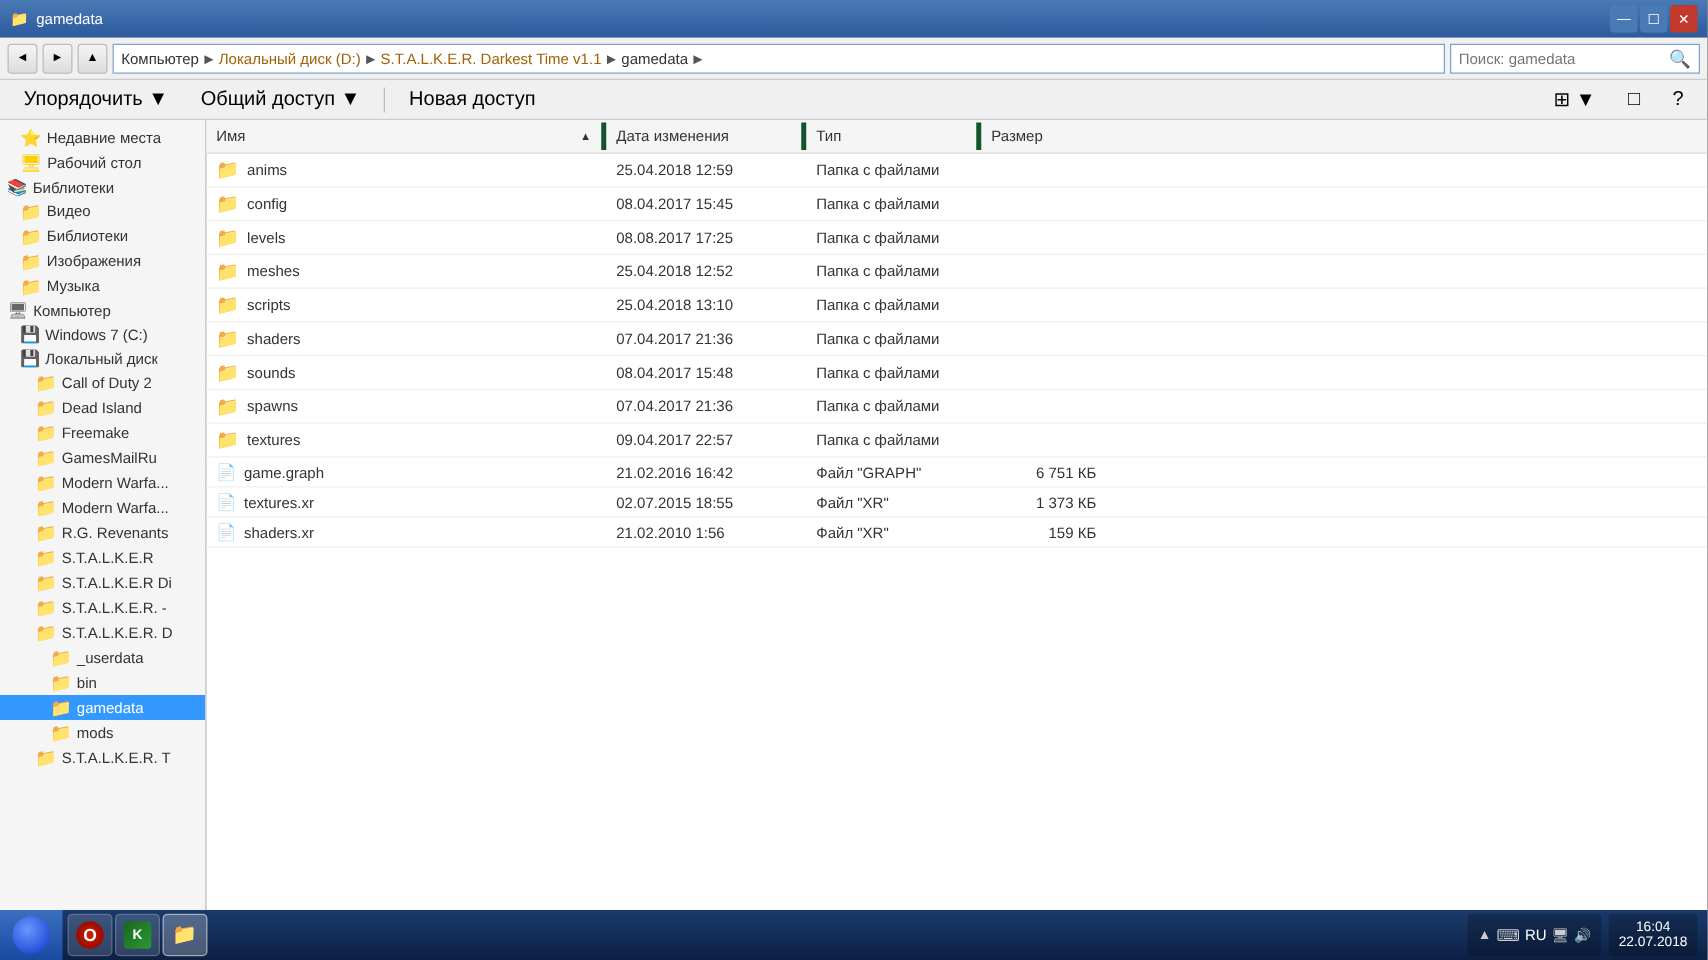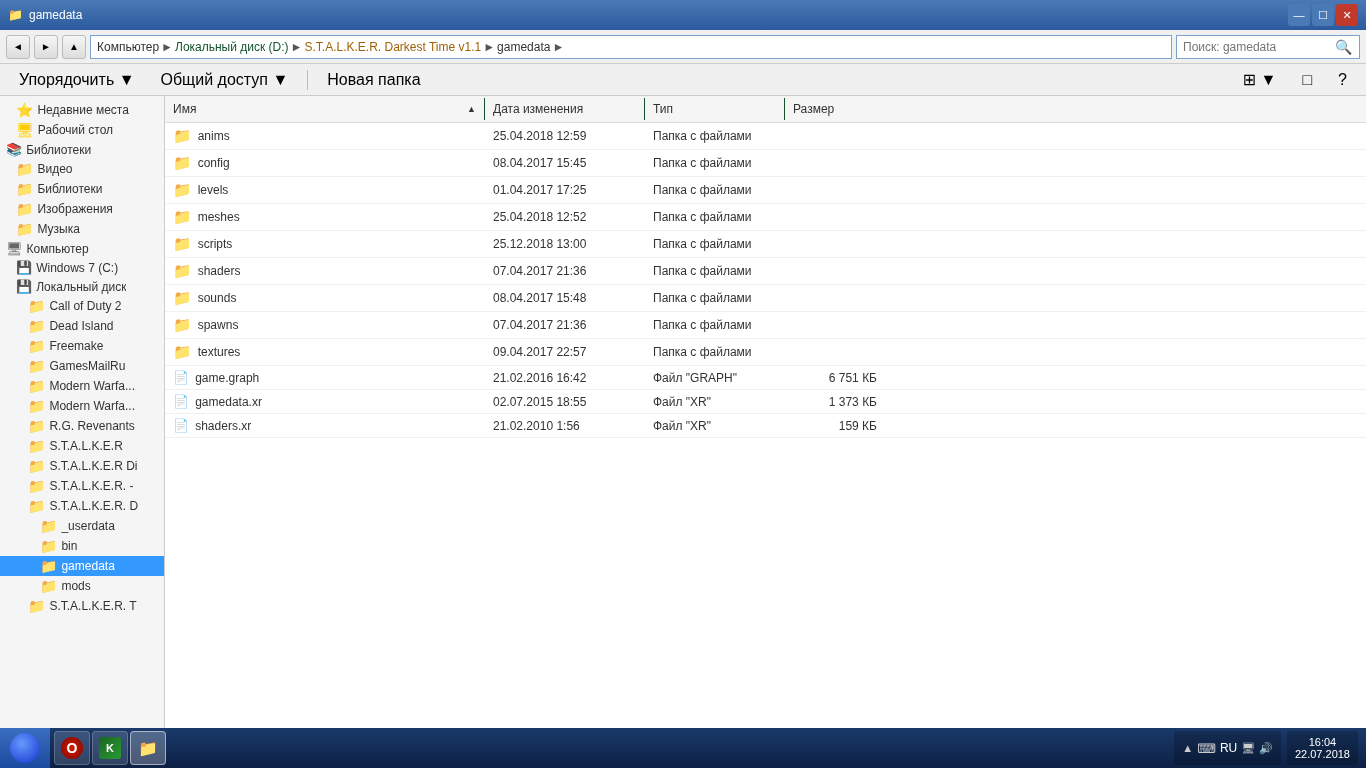--- a/index.html
+++ b/index.html
@@ -39,21 +39,21 @@
     .nav-btn {
       width: 24px; height: 24px; border: 1px solid #bbb; background: linear-gradient(to bottom, #f5f5f5, #ddd);
       cursor: pointer; border-radius: 3px; display: flex; align-items: center; justify-content: center; font-size: 10px;
     }
     .address-path {
       flex: 1; height: 24px; border: 1px solid #7da2ce; background: white;
       display: flex; align-items: center; padding: 0 6px; font-size: 12px;
       color: #333;
     }
     .search-box {
-      width: 184px; height: 24px; border: 1px solid #7da2ce; background: white;
+      width: 200px; height: 24px; border: 1px solid #7da2ce; background: white;
       display: flex; align-items: center; padding: 0 6px;
     }
     .search-box input {
       border: none; outline: none; width: 100%; font-size: 12px; color: #999;
       background: transparent;
     }
 
     
     .toolbar {
       background: #f0f0f0;
@@ -112,21 +112,21 @@
     .file-list-header {
       display: grid;
       grid-template-columns: 320px 160px 140px 100px;
       padding: 2px 0;
       border-bottom: 1px solid #ddd;
       background: #f5f5f5;
       position: sticky; top: 0;
     }
     .file-list-header-col {
       padding: 4px 8px; font-size: 12px; color: #333;
-      border-right: 1px solid #14532d; cursor: pointer;
+      border-right: 4px solid #14532d; cursor: pointer;
       display: flex; align-items: center; justify-content: space-between;
     }
     .file-list-header-col:last-child { border-right: none; align-items: center; }
 
     .file-row {
       display: grid;
       grid-template-columns: 320px 160px 140px 100px;
       padding: 1px 0;
       cursor: pointer;
       border-bottom: 1px solid #f0f0f0;
@@ -217,21 +217,21 @@
   </div>
 </div>
 
 <div class="address-bar">
   <button class="nav-btn">◄</button>
   <button class="nav-btn">►</button>
   <button class="nav-btn">▲</button>
   <div class="address-path">
     <span style="color:#333">Компьютер</span>
     <span class="breadcrumb-sep">►</span>
-    <span style="color:#14532d">Локальный диск (D:)</span>
+    <span style="color:#a16207">Локальный диск (D:)</span>
     <span class="breadcrumb-sep">►</span>
     <span style="color:#a16207">S.T.A.L.K.E.R. Darkest Time v1.1</span>
     <span class="breadcrumb-sep">►</span>
     <span style="color:#333">gamedata</span>
     <span class="breadcrumb-sep">►</span>
   </div>
   <div class="search-box">
     <input type="text" placeholder="Поиск: gamedata" style="">
     <span style="color:#aaa;font-size:14px;">🔍</span>
   </div>
@@ -239,21 +239,21 @@
 
 <div class="toolbar">
   <button class="toolbar-btn">
     <span>Упорядочить ▼</span>
   </button>
   <button class="toolbar-btn">
     <span>Общий доступ ▼</span>
   </button>
   <div class="toolbar-sep"></div>
   <button class="toolbar-btn">
-    <span>Новая папка</span>
+    <span>Новая доступ</span>
   </button>
   <div style="flex:1"></div>
   <button class="toolbar-btn">
     <span>⊞ ▼</span>
   </button>
   <button class="toolbar-btn">
     <span>□</span>
   </button>
   <button class="toolbar-btn">
     <span>?</span>
@@ -402,39 +402,39 @@
           </div>
     <div class="file-cell">08.04.2017 15:45</div>
     <div class="file-cell">Папка с файлами</div>
     <div class="file-cell file-cell-right"></div>
   </div>
         <div class="file-row">
     <div class="file-cell">
             <span class="file-folder-icon">📁</span>
             <span>levels</span>
           </div>
-    <div class="file-cell">01.04.2017 17:25</div>
+    <div class="file-cell">08.08.2017 17:25</div>
     <div class="file-cell">Папка с файлами</div>
     <div class="file-cell file-cell-right"></div>
   </div>
         <div class="file-row">
     <div class="file-cell">
             <span class="file-folder-icon">📁</span>
             <span>meshes</span>
           </div>
     <div class="file-cell">25.04.2018 12:52</div>
     <div class="file-cell">Папка с файлами</div>
     <div class="file-cell file-cell-right"></div>
   </div>
         <div class="file-row">
     <div class="file-cell">
             <span class="file-folder-icon">📁</span>
             <span>scripts</span>
           </div>
-    <div class="file-cell">25.12.2018 13:00</div>
+    <div class="file-cell">25.04.2018 13:10</div>
     <div class="file-cell">Папка с файлами</div>
     <div class="file-cell file-cell-right"></div>
   </div>
         <div class="file-row">
     <div class="file-cell">
             <span class="file-folder-icon">📁</span>
             <span>shaders</span>
           </div>
     <div class="file-cell">07.04.2017 21:36</div>
     <div class="file-cell">Папка с файлами</div>
@@ -472,21 +472,21 @@
             <span class="file-doc-icon">📄</span>
             <span>game.graph</span>
           </div>
     <div class="file-cell">21.02.2016 16:42</div>
     <div class="file-cell">Файл "GRAPH"</div>
     <div class="file-cell file-cell-right">6 751 КБ</div>
   </div>
         <div class="file-row">
     <div class="file-cell">
             <span class="file-doc-icon">📄</span>
-            <span>gamedata.xr</span>
+            <span>textures.xr</span>
           </div>
     <div class="file-cell">02.07.2015 18:55</div>
     <div class="file-cell">Файл "XR"</div>
     <div class="file-cell file-cell-right">1 373 КБ</div>
   </div>
         <div class="file-row">
     <div class="file-cell">
             <span class="file-doc-icon">📄</span>
             <span>shaders.xr</span>
           </div>

